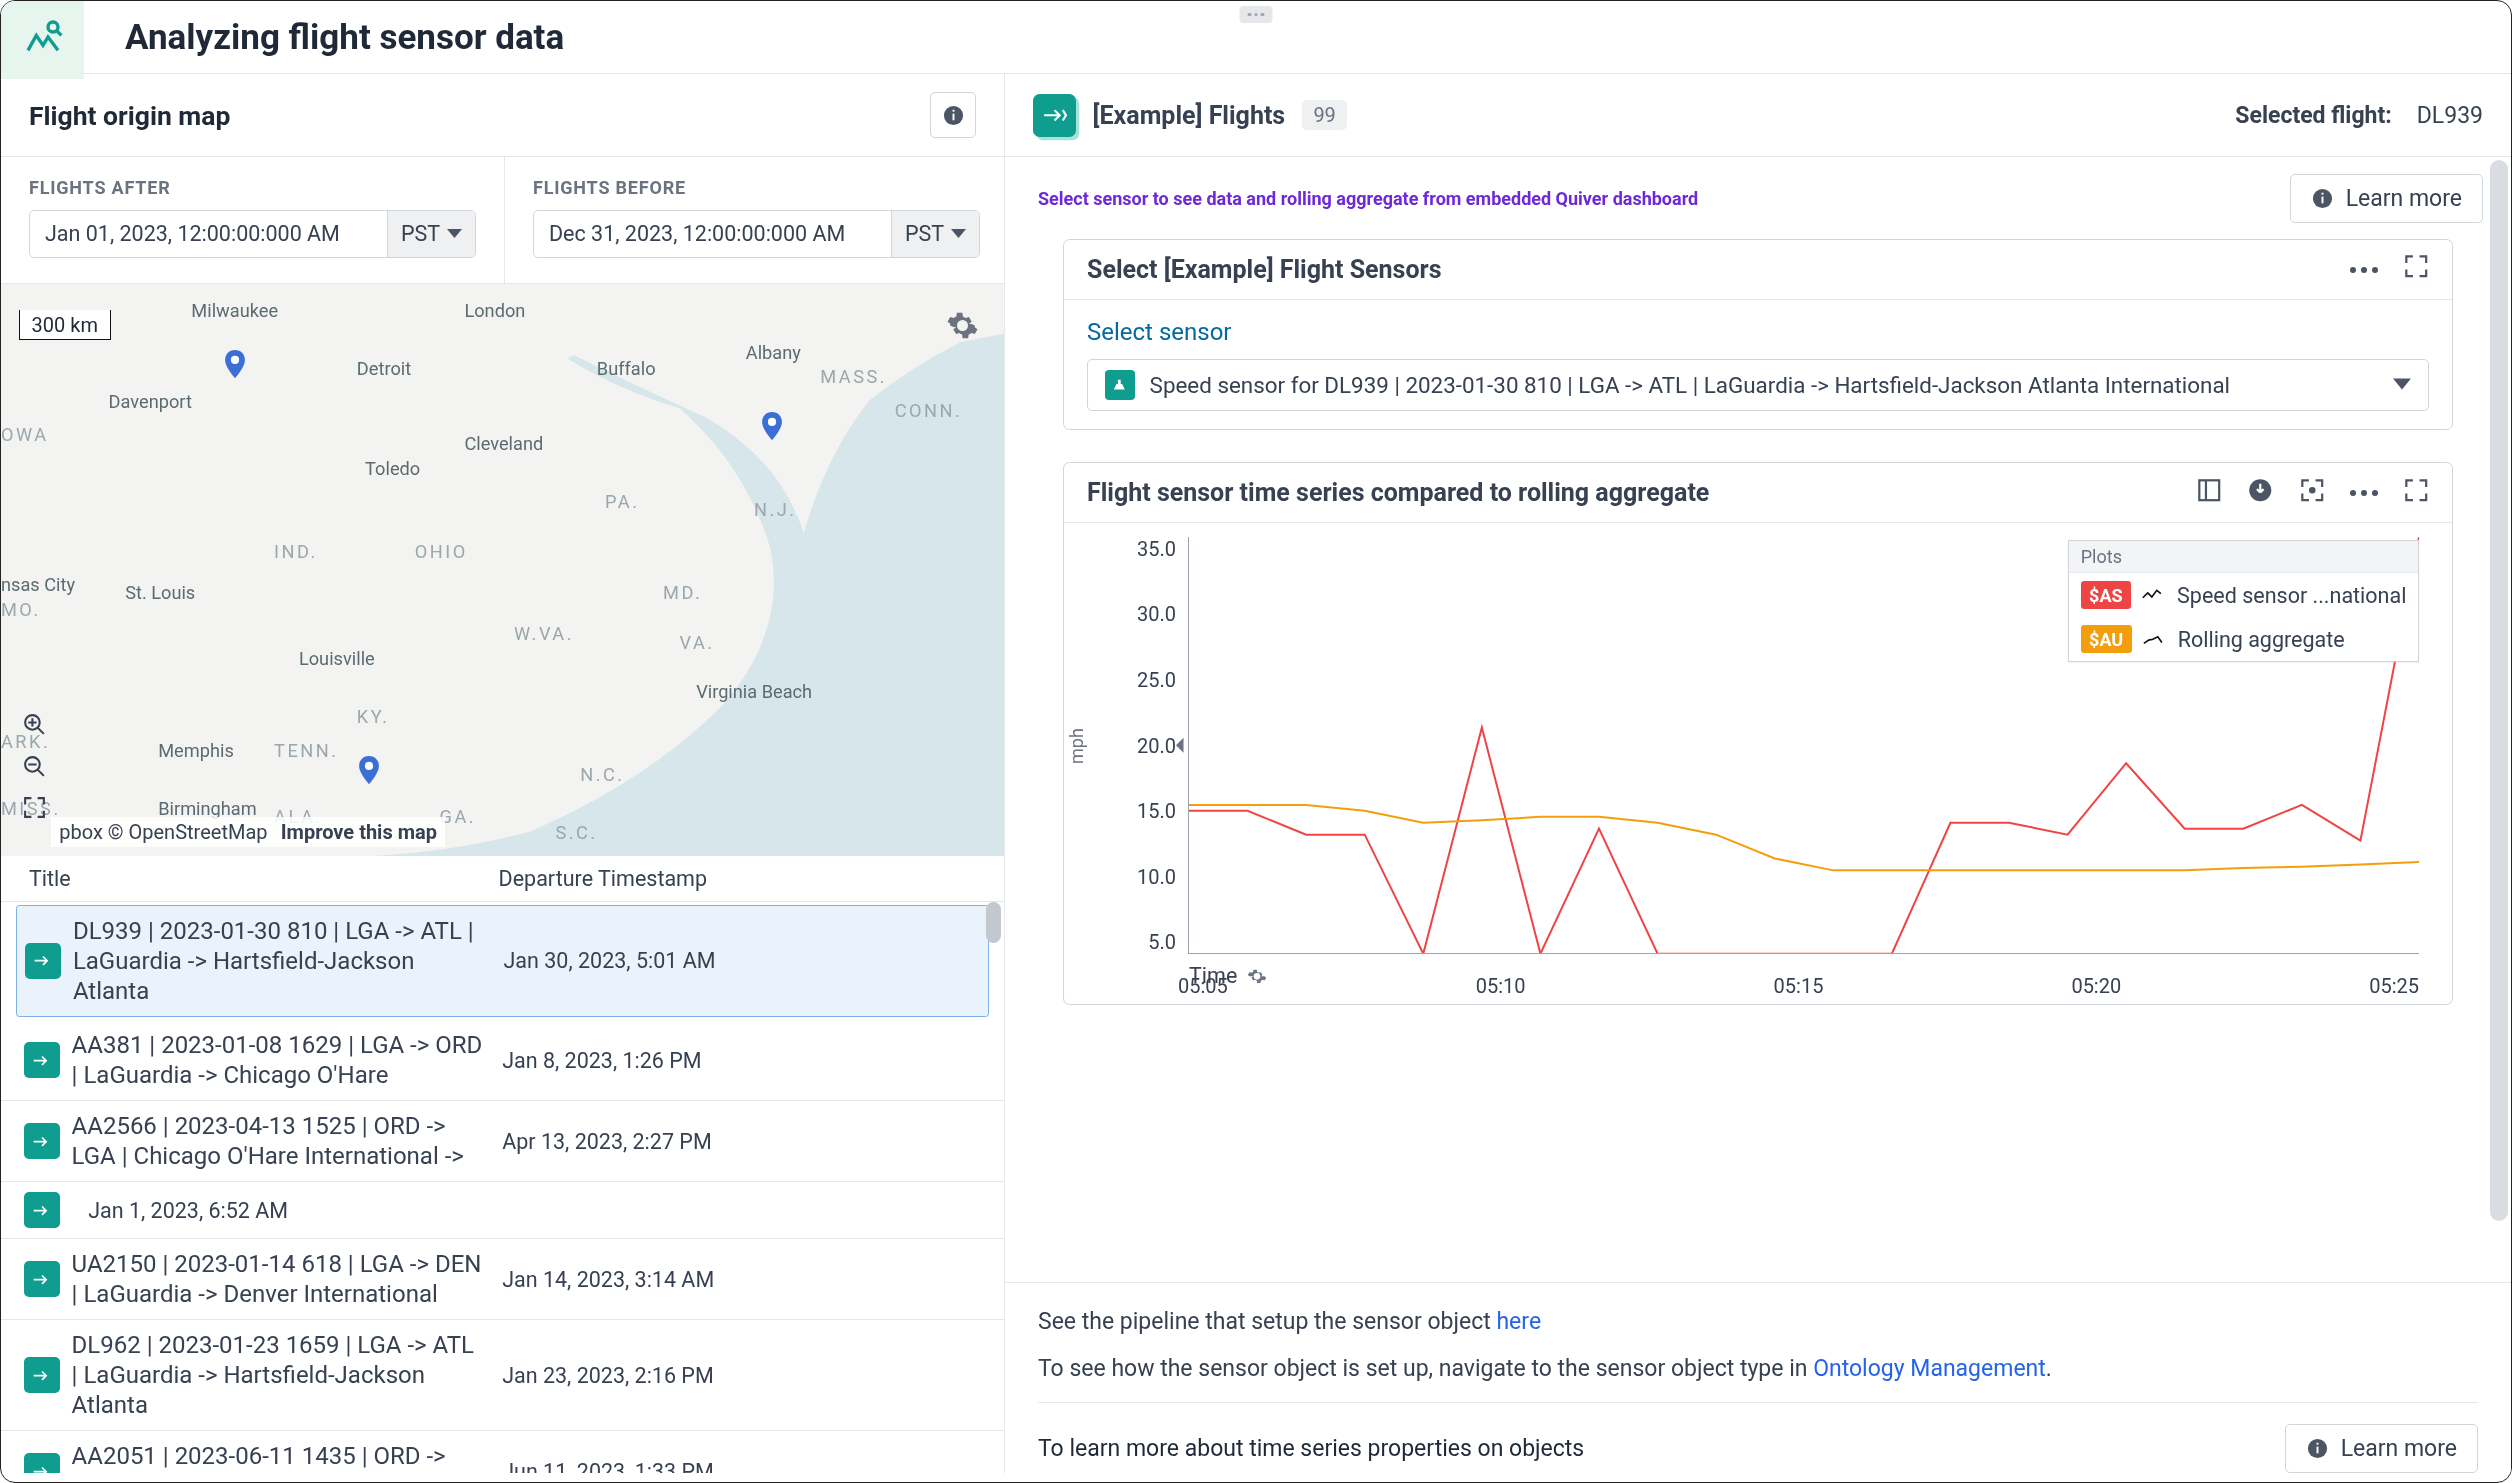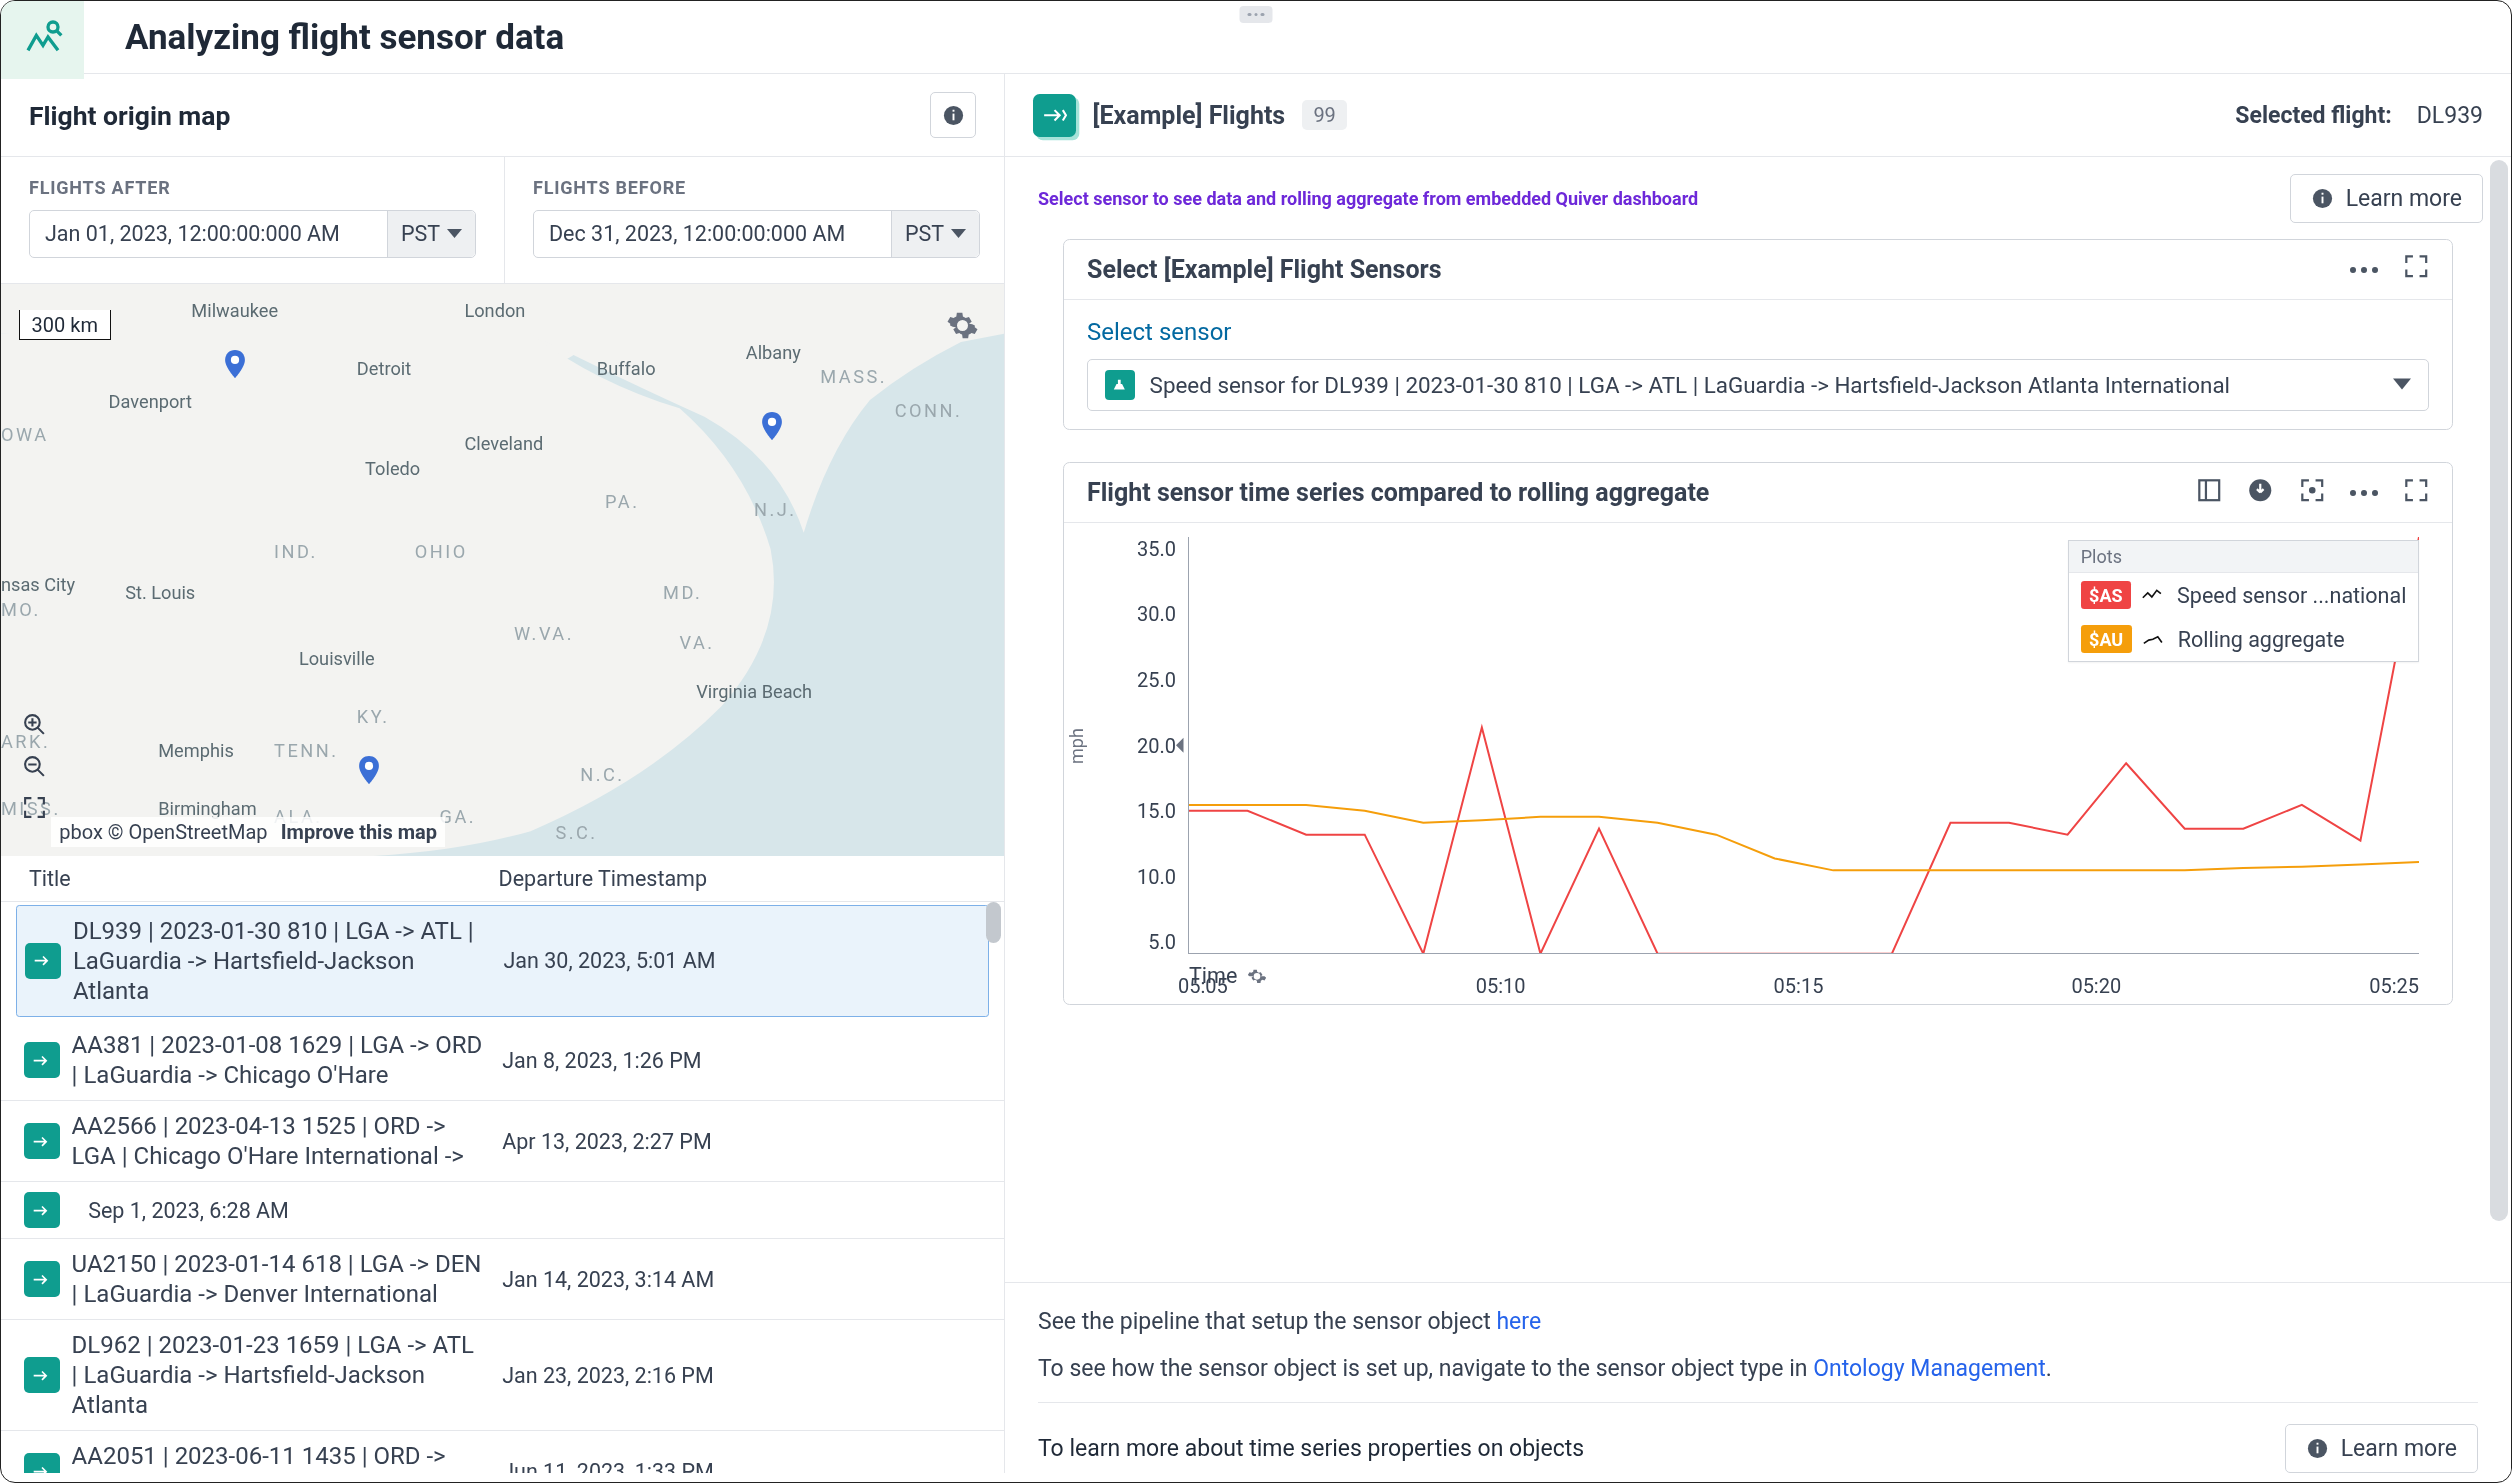--- a/index.html
+++ b/index.html
@@ -299,21 +299,21 @@
           </div>
           <div class="t">AA2566 | 2023-04-13 1525 | ORD -&gt; LGA | Chicago O'Hare International -&gt;</div>
           <div class="d">Apr 13, 2023, 2:27 PM</div>
         </div>
         <div class="row">
           <div class="ic">
             <svg viewBox="0 0 24 16">
               <path d="M2 8h14M12 3l5 5-5 5" stroke="#fff" stroke-width="2" fill="none"></path>
             </svg>
           </div>
-          <div class="d">Sep 1, 2023, 6:28 AM</div>
+          <div class="d">Jan 1, 2023, 6:52 AM</div>
         </div>
         <div class="row">
           <div class="ic">
             <svg viewBox="0 0 24 16">
               <path d="M2 8h14M12 3l5 5-5 5" stroke="#fff" stroke-width="2" fill="none"></path>
             </svg>
           </div>
           <div class="t">UA2150 | 2023-01-14 618 | LGA -&gt; DEN | LaGuardia -&gt; Denver International</div>
           <div class="d">Jan 14, 2023, 3:14 AM</div>
         </div>

